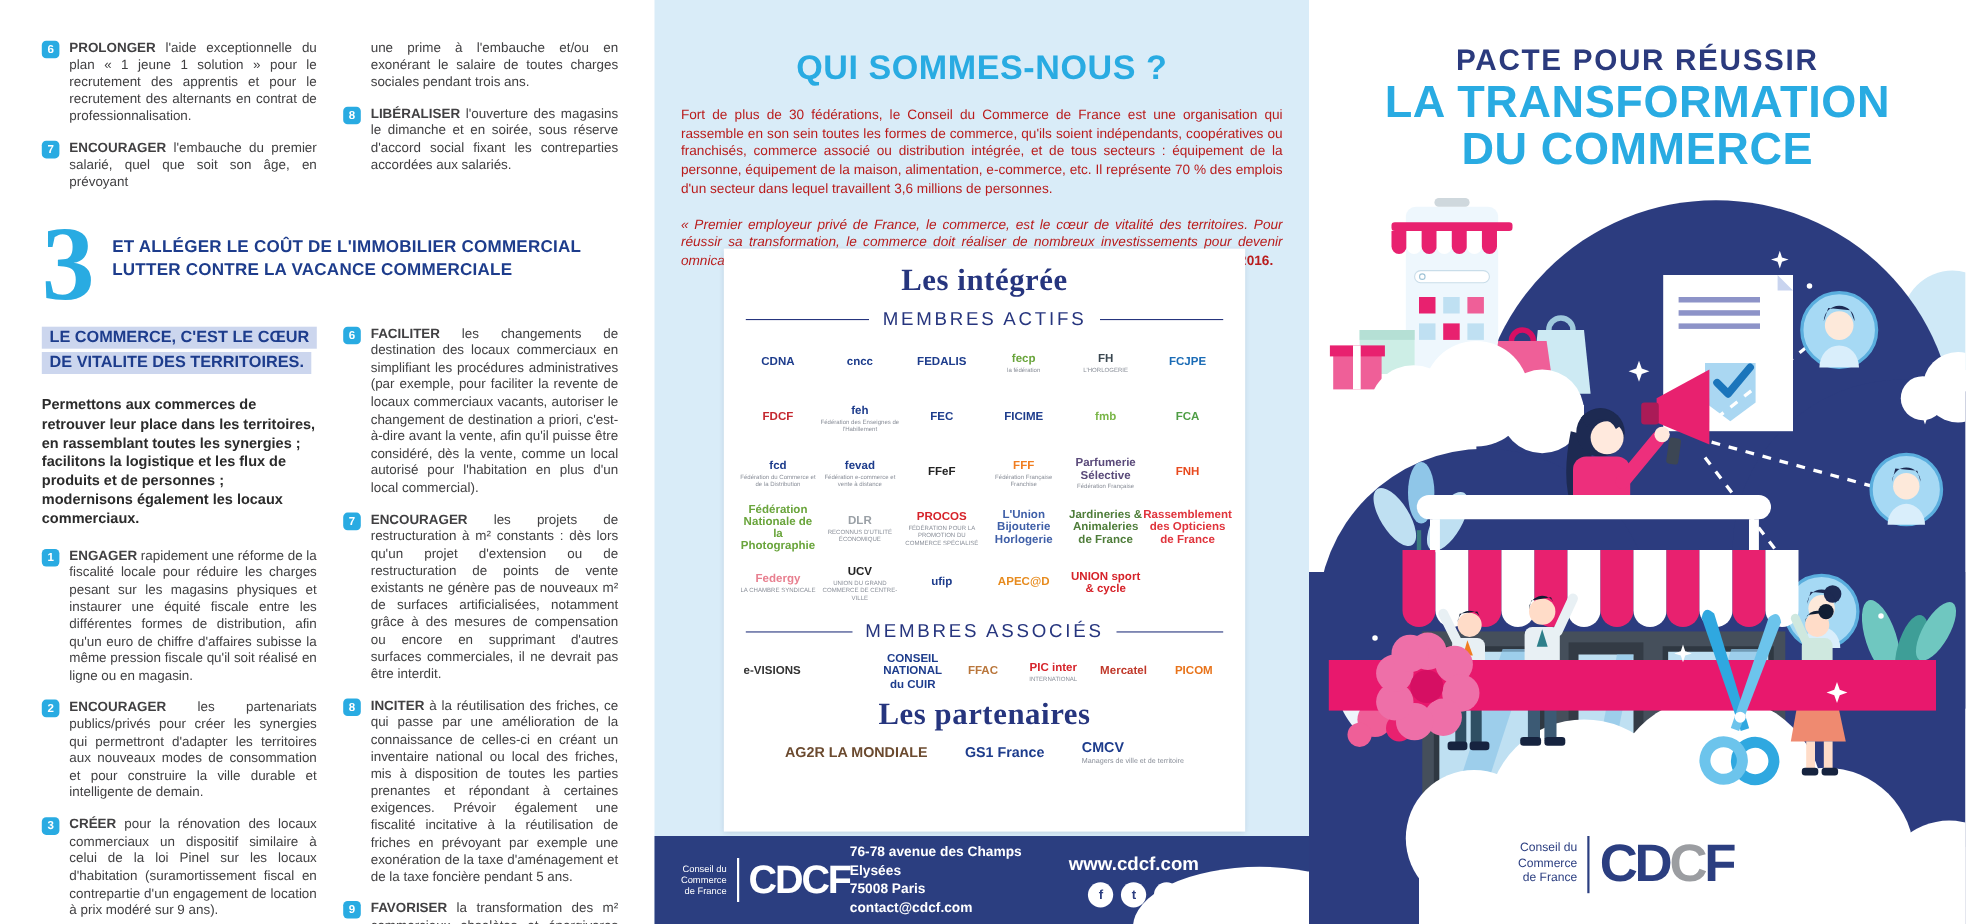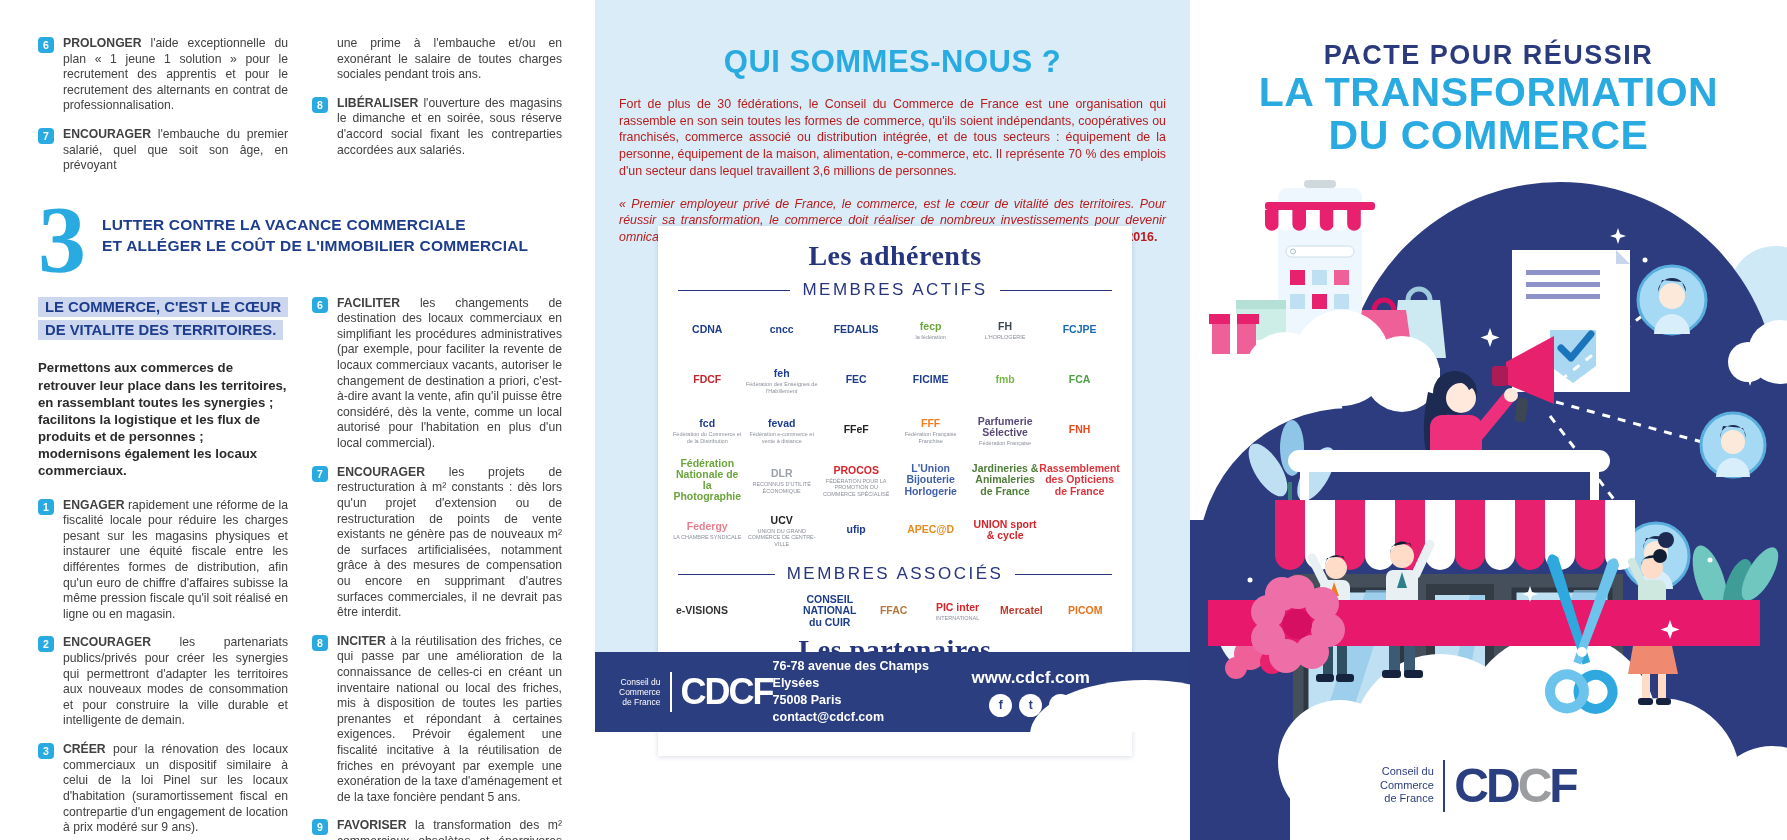--- a/index.html
+++ b/index.html
@@ -26,21 +26,21 @@
     font-size:96px;line-height:.82;margin-right:18px;letter-spacing:-2px;
   }
   .section-titles{padding-top:14px;font-weight:bold;color:#1d3c8c;font-size:15.5px;line-height:1.35;letter-spacing:.2px;}
   .body-cols{display:flex;gap:24px;margin-top:16px;}
   .highlight{
     display:inline;background:#ccd6ee;color:#1d3c8c;font-weight:bold;font-size:14.8px;
     line-height:1.55;padding:2px 7px;-webkit-box-decoration-break:clone;box-decoration-break:clone;
   }
   .intro{font-weight:bold;color:#2b2b2b;font-size:13.2px;margin:18px 0 18px;line-height:1.3;text-align:left;}
   
-  .middle-panel{position:absolute;left:595px;top:0;width:595px;height:732px;background:#d9ecf8;}
+  .middle-panel{position:absolute;left:595px;top:0;width:595px;height:840px;background:#d9ecf8;}
   .mp-title{color:#29abe2;font-size:31px;font-weight:bold;text-align:center;margin-top:44px;letter-spacing:.5px;}
   .mp-text{margin:16px 24px 0;font-size:12.4px;color:#b91c1c;text-align:justify;line-height:1.35;}
   .mp-quote{font-style:italic;}
   .mp-quote .author{font-style:normal;font-weight:bold;}
   .adherents-box{
     position:absolute;left:63px;top:226px;width:474px;height:530px;background:#fff;
     box-shadow:0 1px 5px rgba(40,60,110,.18);box-sizing:border-box;padding:14px 12px 8px;
   }
   .serif-title{font-family:"Liberation Serif",serif;font-weight:bold;color:#26357e;font-size:28px;text-align:center;letter-spacing:.5px;}
   .rule-label{display:flex;align-items:center;gap:12px;color:#26357e;font-size:17px;letter-spacing:2.5px;margin:8px 8px 6px;}
@@ -116,22 +116,22 @@
             <span class="num-badge">8</span>
             <span class="kw">LIBÉRALISER</span>
             <span>l'ouverture des magasins le dimanche et en soirée, sous réserve d'accord social fixant les contreparties accordées aux salariés.</span>
           </div>
         </div>
     </div>
 
     <div class="section-head">
       <div class="big-num">3</div>
       <div class="section-titles">
+        <div>ET ALLÉGER LE COÛT DE L'IMMOBILIER COMMERCIAL</div>
         <div>LUTTER CONTRE LA VACANCE COMMERCIALE</div>
-        <div>ET ALLÉGER LE COÛT DE L'IMMOBILIER COMMERCIAL</div>
       </div>
     </div>
 
     <div class="body-cols">
       <div class="col">
         <div><span class="highlight">LE COMMERCE, C'EST LE CŒUR DE VITALITE DES TERRITOIRES.</span></div>
         <div class="intro">Permettons aux commerces de retrouver leur place dans les territoires, en rassemblant toutes les synergies ; facilitons la logistique et les flux de produits et de personnes ; modernisons également les locaux commerciaux.</div>
         <div>
 
             <div class="item">
@@ -185,21 +185,21 @@
 </div>
 
 <div class="middle-panel">
   <div class="mp-title">QUI SOMMES-NOUS ?</div>
   <div class="mp-text">Fort de plus de 30 fédérations, le Conseil du Commerce de France est une organisation qui rassemble en son sein toutes les formes de commerce, qu'ils soient indépendants, coopératives ou franchisés, commerce associé ou distribution intégrée, et de tous secteurs : équipement de la personne, équipement de la maison, alimentation, e-commerce, etc. Il représente 70 % des emplois d'un secteur dans lequel travaillent 3,6 millions de personnes.</div>
   <div class="mp-text mp-quote">
     <span>« Premier employeur privé de France, le commerce, est le cœur de vitalité des territoires. Pour réussir sa transformation, le commerce doit réaliser de nombreux investissements pour devenir omnicanal, éco responsable et innovant ! », </span><span class="author">William Koeberlé, Président du CdCF depuis 2016.</span>
   </div>
 
   <div class="adherents-box">
-    <div class="serif-title">Les adhérents</div>
+    <div class="serif-title">Les intégrée</div>
     <div class="rule-label">
         <span>MEMBRES ACTIFS</span>
       </div>
     <div class="logo-grid">
 
         <div class="logo-cell">
           <span class="lab" style="color: rgb(29, 60, 140);">CDNA</span>
           <span class="sub"></span>
         </div>
 

